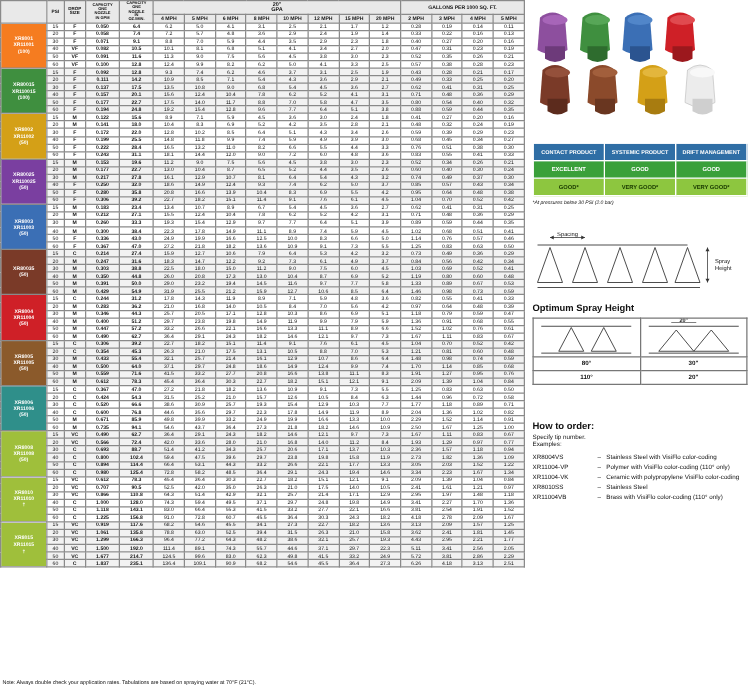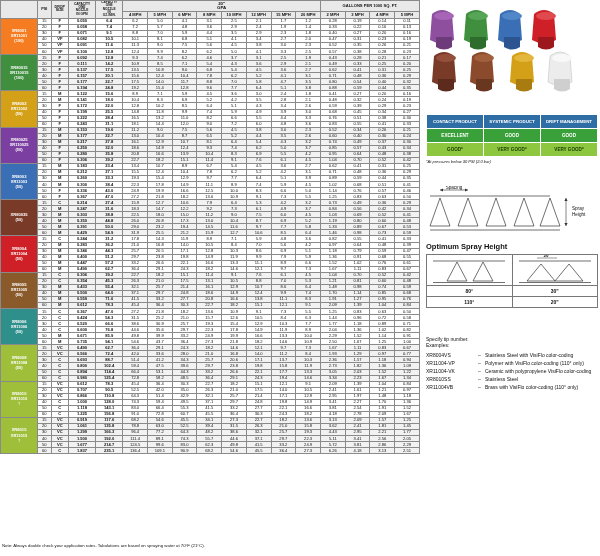--- a/index.html
+++ b/index.html
@@ -1610,20 +1610,21 @@
         </tr>
         <tr>
           <td>110°</td>
           <td>20"</td>
         </tr>
       </tbody>
         </table>
     </div>
 
     <div class="howto">
+      <h3>How to order:</h3>
       <p>Specify tip number.</p>
       <p>Examples:</p>
       <table>
         <tbody id="howto-body">
             <tr>
               <td class="code">XR8004VS</td>
               <td class="dash">–</td>
               <td>Stainless Steel with VisiFlo color-coding</td>
             </tr>
             <tr>

